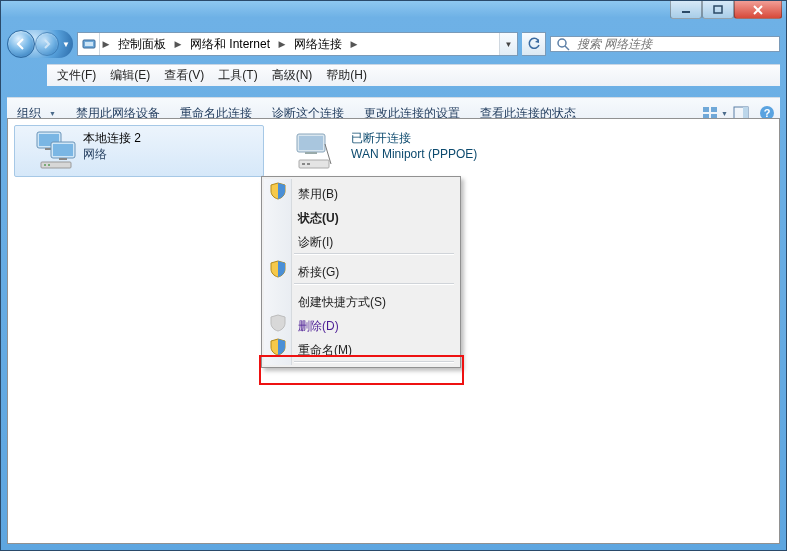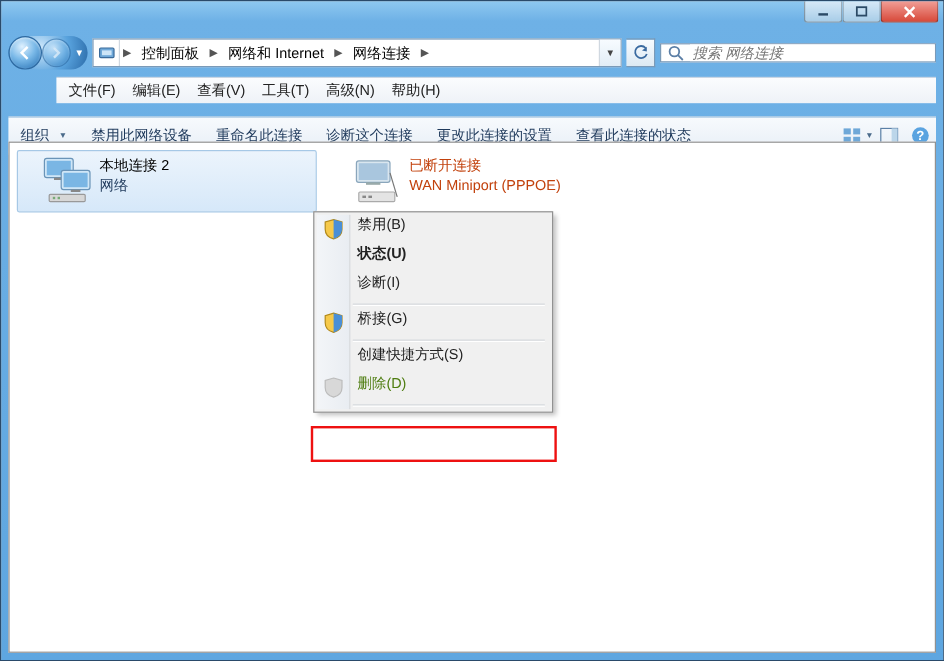--- a/index.html
+++ b/index.html
@@ -117,41 +117,41 @@
     border:1px solid transparent; border-radius:2px; font-size:12px;
   }
   .conn-item.selected {
     background: linear-gradient(to bottom,#ecf4fc,#d6e8f9);
     border:1px solid #a6c8e6;
   }
   .conn-icon { width:42px; height:42px; flex-shrink:0; }
   .conn-text { line-height:1.35; color:#333; }
   .conn-text .line1 { color:#000; }
   .conn-item.selected .conn-text { color:#1e395b; }
-  .conn-text .grey { color:#c2410c; }
+  .conn-text .grey { color:#0c4a6e;margin-left:10px; }
 
   
   .ctx-menu {
     position:absolute; top: 175px; left: 260px; width: 200px;
     background:#f0f0f0; border:1px solid #919191;
     box-shadow: 3px 3px 4px rgba(0,0,0,0.25);
     font-size:12px; padding: 2px;
   }
   .ctx-inner { background:#f0f0f0; position:relative; }
   .ctx-gutter {
     position:absolute; top:0; bottom:0; left:0; width:28px;
     background:linear-gradient(to right,#f3f5f8,#e9edf2);
     border-right:1px solid #d6dade;
   }
   .ctx-item {
-    position:relative; display:flex; align-items:flex-start; height:24px;
+    position:relative; display:flex; align-items:flex-end; height:24px;
     padding-left: 34px; color:#222;
   }
   .ctx-item.bold { font-weight:bold; }
-  .ctx-item.disabled { color:#4d7c0f; }
+  .ctx-item.disabled { color:#4c1d95; }
   .ctx-sep {
     position:relative; height:6px;
   }
   .ctx-sep::after {
     content:""; position:absolute; left:30px; right:4px; top:2px;
     border-top:1px solid #d0d4d9; border-bottom:1px solid #fff;
   }
   .ctx-shield {
     position:absolute; left:5px; top:3px; width:18px; height:18px;
   }
@@ -348,19 +348,26 @@
       <div class="ctx-sep"></div>
       <div class="ctx-item">
         <span>创建快捷方式(S)</span>
       </div>
       <div class="ctx-item disabled">
         <svg class="ctx-shield" viewBox="0 0 18 18">
             <path d="M9 1 L16 3 V9 C16 13 13 16 9 17 C5 16 2 13 2 9 V3 Z" fill="#d8d8d8" stroke="#bcbcbc"></path>
           </svg>
         <span>删除(D)</span>
       </div>
+      <div class="ctx-item">
+        <svg class="ctx-shield" viewBox="0 0 18 18">
+            <path d="M9 1 L16 3 V9 C16 13 13 16 9 17 C5 16 2 13 2 9 V3 Z" fill="#f6c94a" stroke="#b38a1a"></path>
+            <path d="M9 1 L16 3 V9 C16 13 13 16 9 17 Z" fill="#4a8fd6"></path>
+          </svg>
+        <span>重命名(M)</span>
+      </div>
       <div class="ctx-sep"></div>
     </div>
   </div>
 
   <div class="ctx-highlight"></div>
 
 </div>
 
 </body></html>

